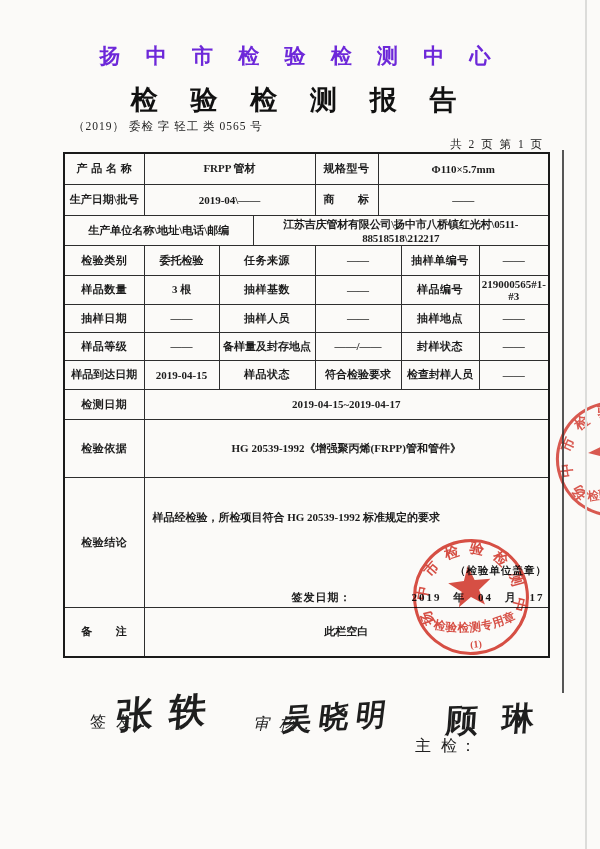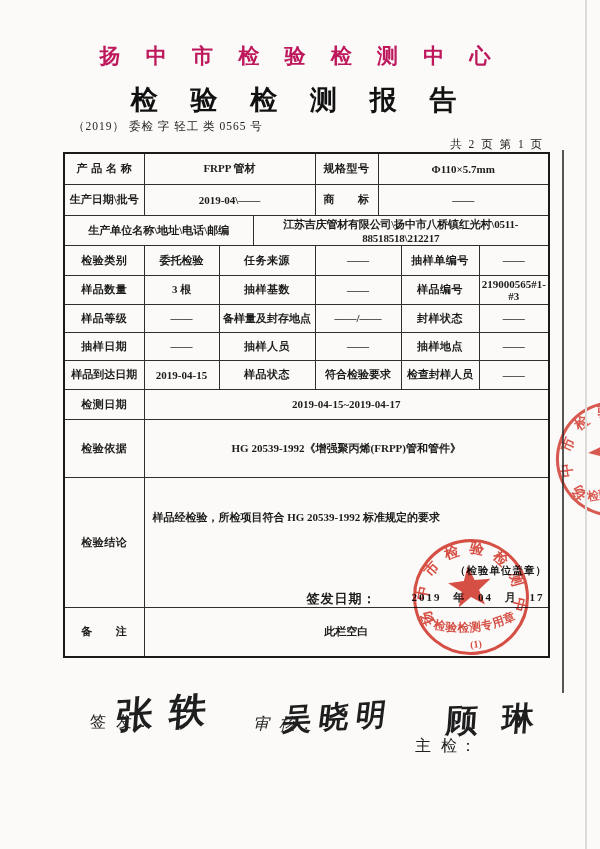--- a/index.html
+++ b/index.html
@@ -1,40 +1,40 @@
 <!DOCTYPE html>
 <html><head>
 <meta charset="utf-8">
 <style>
   html,body{margin:0;padding:0;}
   body{width:600px;height:849px;position:relative;background:#fbfaf8;overflow:hidden;
        font-family:"Liberation Serif","DejaVu Serif",serif;color:#1c1c1c;}
   .abs{position:absolute;}
   
   .org-title{left:0;top:42px;width:600px;text-align:center;font-size:21px;font-weight:700;
-             letter-spacing:10px;color:#be185d;}
+             letter-spacing:10px;color:#6d28d9;}
   .report-title{left:0;top:82px;width:600px;text-align:center;font-size:27px;font-weight:700;
              letter-spacing:13px;color:#111;}
   .code-row{left:0;top:119px;width:600px;font-size:11.5px;color:#222;}
   .code-row .left{position:absolute;left:73px;top:0;letter-spacing:1px;}
   .code-row .right{position:absolute;right:56px;top:18px;letter-spacing:2px;}
   
   table.report{position:absolute;left:63px;top:152px;width:485px;border-collapse:collapse;
                table-layout:fixed;border:2px solid #1a1a1a;font-weight:bold;}
   table.report td{border:1px solid #2e2e2e;font-size:11px;padding:0 2px;overflow:hidden;
                   text-align:center;vertical-align:middle;color:#1c1c1c;}
   td.lab{letter-spacing:0.5px;}
   td.left{text-align:left;padding-left:8px;}
   td.small{font-size:10px;letter-spacing:-0.2px;}
   td.lab-sm{font-size:10.5px;letter-spacing:0;}
   td.num{font-size:9px;letter-spacing:0;}
   td.ccell{position:relative;text-align:left;vertical-align:top;}
   .c-text{position:absolute;left:8px;top:32px;font-size:11px;white-space:nowrap;}
   .c-seal-note{position:absolute;right:1px;top:86px;font-size:10.5px;letter-spacing:1px;}
-  .c-issue-label{position:absolute;left:147px;top:112px;font-size:13px;letter-spacing:1px;margin-left:15px;}
+  .c-issue-label{position:absolute;left:147px;top:112px;font-size:11px;letter-spacing:1px;}
   .c-issue-date{position:absolute;left:267px;top:112px;font-size:11px;letter-spacing:2px;word-spacing:7px;white-space:nowrap;}
   
   .sig-label{position:absolute;font-size:16px;letter-spacing:3px;color:#222;margin-left:16px;}
   .sig-name{position:absolute;font-weight:700;color:#1e1e1e;white-space:nowrap;
             transform:rotate(-4deg) skewX(-8deg);}
   .sig-1{left:116px;top:688px;font-size:37px;letter-spacing:16px;}
   .sig-2{left:282px;top:697px;font-size:30px;letter-spacing:7px;transform:rotate(-3deg) skewX(-10deg);}
   .sig-3{left:446px;top:698px;font-size:32px;letter-spacing:24px;transform:rotate(-2deg) skewX(-6deg);}
   
   .stamp{position:absolute;color:#d5372c;opacity:0.88;mix-blend-mode:multiply;}
@@ -96,33 +96,33 @@
   </tr>
   <tr style="height:29px">
     <td class="lab">样品数量</td>
     <td>3 根</td>
     <td colspan="2" class="lab">抽样基数</td>
     <td colspan="2">——</td>
     <td class="lab">样品编号</td>
     <td class="num">219000565#1-#3</td>
   </tr>
   <tr style="height:28px">
+    <td class="lab">抽样日期</td>
+    <td>——</td>
+    <td colspan="2" class="lab">抽样人员</td>
+    <td colspan="2">——</td>
+    <td class="lab">抽样地点</td>
+    <td>——</td>
+  </tr>
+  <tr style="height:28px">
     <td class="lab">样品等级</td>
     <td>——</td>
     <td colspan="2" class="lab lab-sm">备样量及封存地点</td>
     <td colspan="2">——/——</td>
     <td class="lab">封样状态</td>
-    <td>——</td>
-  </tr>
-  <tr style="height:28px">
-    <td class="lab">抽样日期</td>
-    <td>——</td>
-    <td colspan="2" class="lab">抽样人员</td>
-    <td colspan="2">——</td>
-    <td class="lab">抽样地点</td>
     <td>——</td>
   </tr>
   <tr style="height:29px">
     <td class="lab lab-sm">样品到达日期</td>
     <td>2019-04-15</td>
     <td colspan="2" class="lab">样品状态</td>
     <td colspan="2">符合检验要求</td>
     <td class="lab lab-sm">检查封样人员</td>
     <td>——</td>
   </tr>

